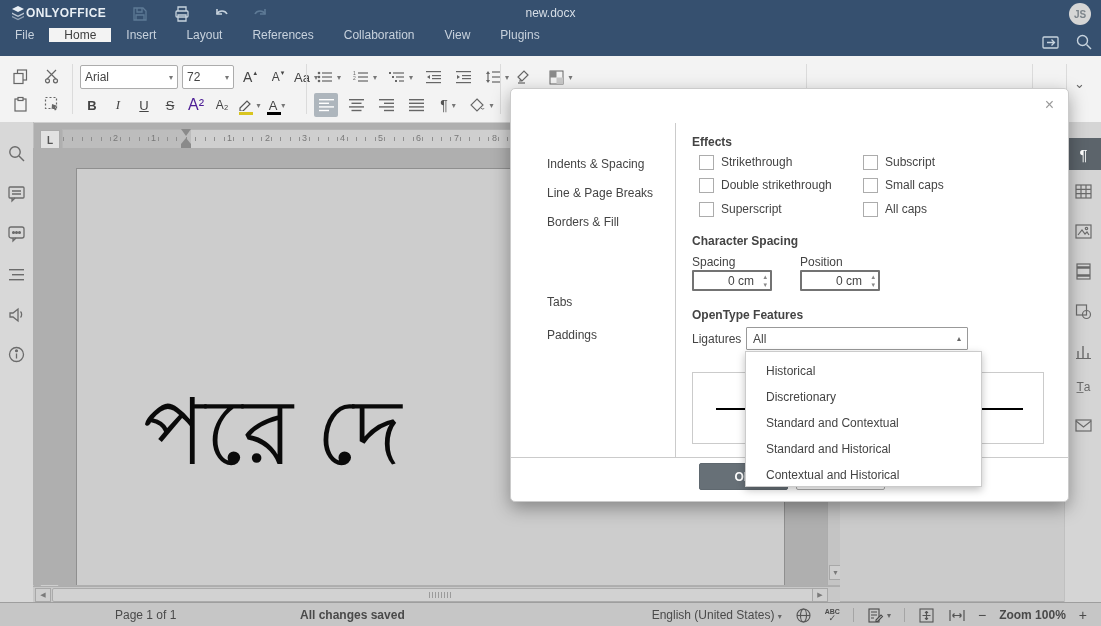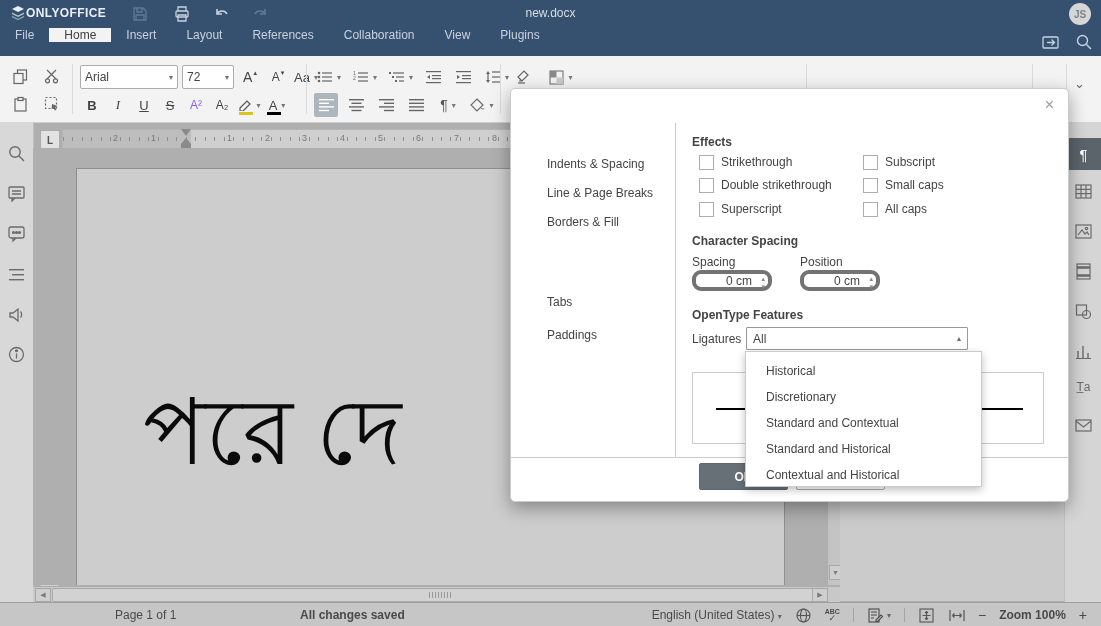--- a/index.html
+++ b/index.html
@@ -87,21 +87,21 @@
        box-shadow:0 6px 18px rgba(0,0,0,.35);font-size:12px;color:#444}
   #dlg-title{position:absolute;left:0;right:0;top:10px;text-align:center;font-weight:bold;font-size:13px;color:#4A4A4A}
   #dlg-close{position:absolute;right:14px;top:7px;font-size:16px;color:#9A9A9A}
   #dlg-nav{position:absolute;left:0;top:34px;width:164px;bottom:43px;border-right:1px solid #CBCBCB}
   .nav-item{position:absolute;left:0;width:164px;height:28px;display:flex;align-items:center;padding-left:36px;
             box-sizing:border-box;color:#444}
   .nav-item.active{background:#69717A;color:#FFF;font-weight:bold}
   .sec-title{position:absolute;font-weight:bold;color:#444}
   .cbx{position:absolute;width:13px;height:13px;background:#FFF;border:1px solid #ACACAC}
   .cbl{position:absolute;color:#444}
-  .spin{position:absolute;width:80px;height:21px;background:#FFF;border:4px solid #737373;border-radius:9px;
+  .spin{position:absolute;width:80px;height:21px;background:#FFF;border:2px solid #737373;border-radius:1px;
         display:flex;align-items:center;justify-content:flex-end;padding-right:16px;box-sizing:border-box;color:#444}
   .spin-arr{position:absolute;right:3px;top:1px;display:flex;flex-direction:column;line-height:8px;font-size:7px;color:#888}
   #liga-combo{position:absolute;left:235px;top:238px;width:208px;height:21px;background:#FFF;border:1px solid #999;
               border-radius:1px;display:flex;align-items:center;padding:0 6px;justify-content:space-between;color:#444}
   #preview{position:absolute;left:181px;top:283px;width:350px;height:70px;background:#FFF;border:1px solid #CBCBCB}
   #preview-line{position:absolute;left:23px;top:35px;width:307px;height:2px;background:#000}
   #dlg-foot{position:absolute;left:0;right:0;bottom:43px;height:0;border-top:1px solid #CBCBCB}
   #ok-btn{position:absolute;left:188px;bottom:11px;width:87px;height:25px;background:#677077;border:1px solid #5F686F;
           border-radius:2px;color:#FFF;font-weight:bold;display:flex;align-items:center;justify-content:center}
   #cancel-btn{position:absolute;left:285px;bottom:11px;width:87px;height:25px;background:#FFF;border:1px solid #ACACAC;border-radius:2px}
@@ -258,21 +258,21 @@
       </span>
     <span class="tbtn" style="font-style:italic;font-size:13px;color:#444;font-family:'Liberation Serif',serif">
         <span>I</span>
       </span>
     <span class="tbtn" style="text-decoration:underline;font-size:13px;color:#444">
         <span>U</span>
       </span>
     <span class="tbtn" style="text-decoration:line-through;font-size:13px;color:#444">
         <span>S</span>
       </span>
-    <span class="tbtn" style="font-size:12px;color:#8b5cf6">
+    <span class="tbtn" style="font-size:16px;color:#4c1d95">
         <span>A²</span>
       </span>
     <span class="tbtn" style="font-size:12px;color:#444">
         <span>A₂</span>
       </span>
     <span class="tbtn" style="position:relative;width:26px">
       <svg width="15" height="12" viewBox="0 0 15 12" fill="none" stroke="#555" stroke-width="1.2">
           <path d="M3 9L10 2l3 3-7 7H3z"></path>
         </svg>
       <span class="ubar" style="background:#D9C51F"></span>

